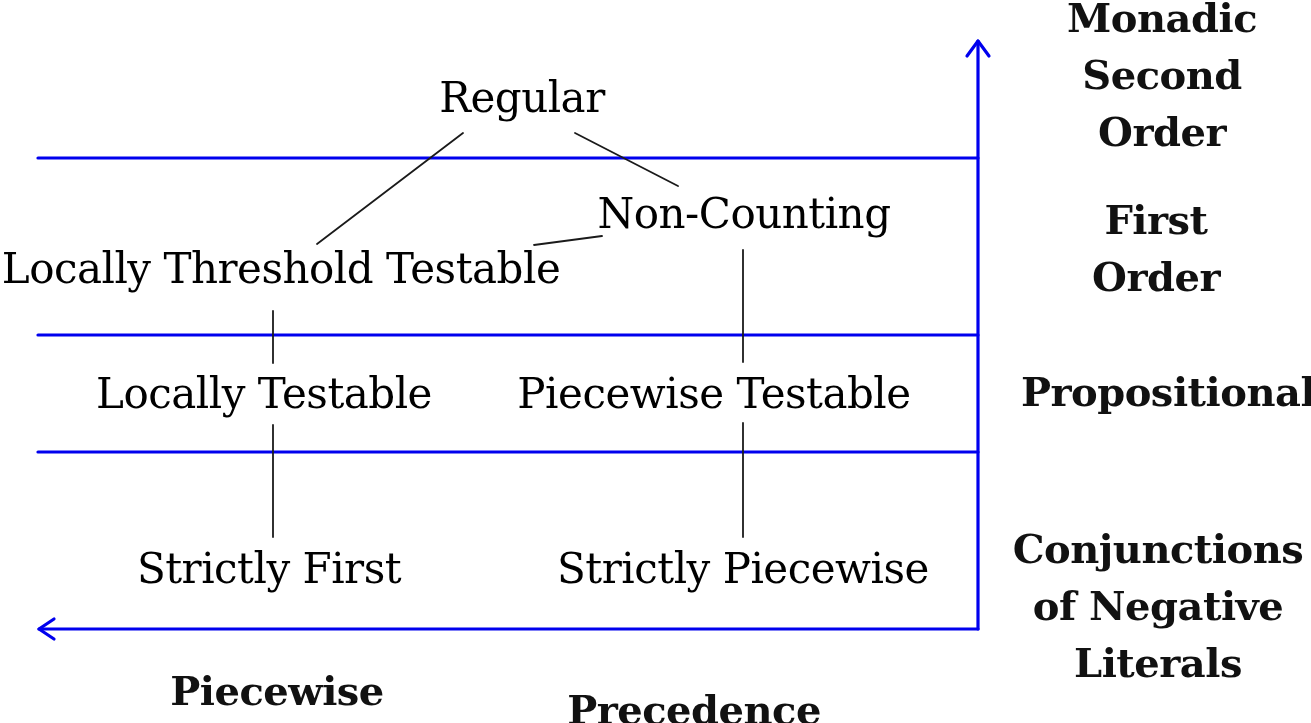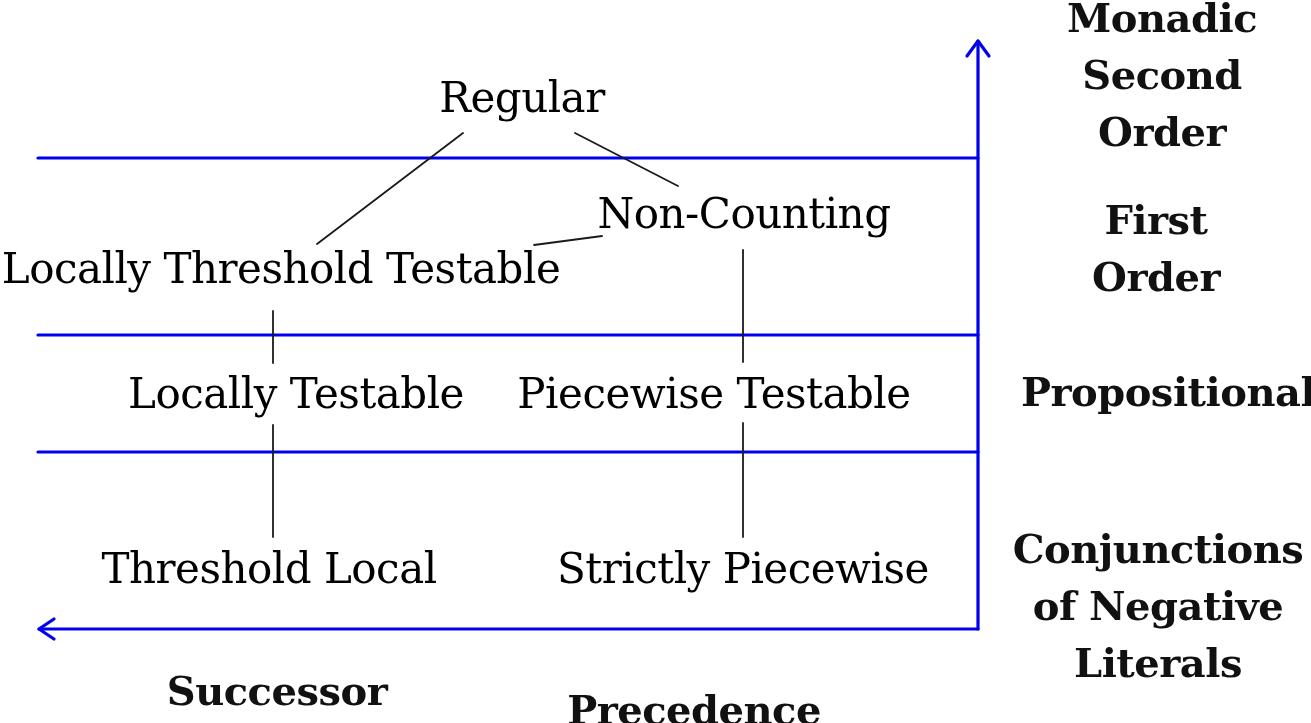--- a/index.html
+++ b/index.html
@@ -63,32 +63,32 @@
       <line x1="743" y1="423" x2="743" y2="537" stroke="#1a1a1a" stroke-width="1.8" stroke-linecap="round"></line>
       <line x1="978" y1="629" x2="978" y2="41" stroke="#0000ee" stroke-width="3.2" stroke-linecap="round"></line>
       <path d="M 967 56 L 978 41 L 989 56" fill="none" stroke="#0000ee" stroke-width="3.2" stroke-linecap="round" stroke-linejoin="round"></path>
       <line x1="978" y1="629" x2="39" y2="629" stroke="#0000ee" stroke-width="3.2" stroke-linecap="round"></line>
       <path d="M 54 619 L 39 629 L 54 639" fill="none" stroke="#0000ee" stroke-width="3.2" stroke-linecap="round" stroke-linejoin="round"></path>
     </svg>
   <div id="nodes-box">
       <div class="node" style="left: 522px; top: 97px;">Regular</div>
       <div class="node" style="left: 744px; top: 213px;">Non-Counting</div>
       <div class="node" style="left: 281px; top: 268px;">Locally Threshold Testable</div>
-      <div class="node" style="left: 264px; top: 393px; margin-left: 32px;">Locally Testable</div>
+      <div class="node" style="left: 264px; top: 393px;">Locally Testable</div>
       <div class="node" style="left: 714px; top: 393px;">Piecewise Testable</div>
-      <div class="node" style="left: 269px; top: 568px;">Threshold Local</div>
+      <div class="node" style="left: 269px; top: 568px;">Strictly First</div>
       <div class="node" style="left: 743px; top: 568px;">Strictly Piecewise</div>
     </div>
   <div id="logics-box">
       <div class="logic" style="left: 1162px; top: 75px;">Monadic
 Second Order</div>
       <div class="logic" style="left: 1156px; top: 249px;">First
 Order</div>
       <div class="logic" style="left: 1168px; top: 392px;">Propositional</div>
       <div class="logic" style="left: 1158px; top: 568px; margin-top: 38px;">Conjunctions
 of Negative
 Literals</div>
     </div>
   <div id="axis-labels-box">
-      <div class="axis-label" style="left: 277px; top: 690px;">Successor</div>
+      <div class="axis-label" style="left: 277px; top: 690px;">Piecewise</div>
       <div class="axis-label" style="left: 694px; top: 688px; margin-top: 21px;">Precedence</div>
     </div>
 </div>
 
 </body></html>

